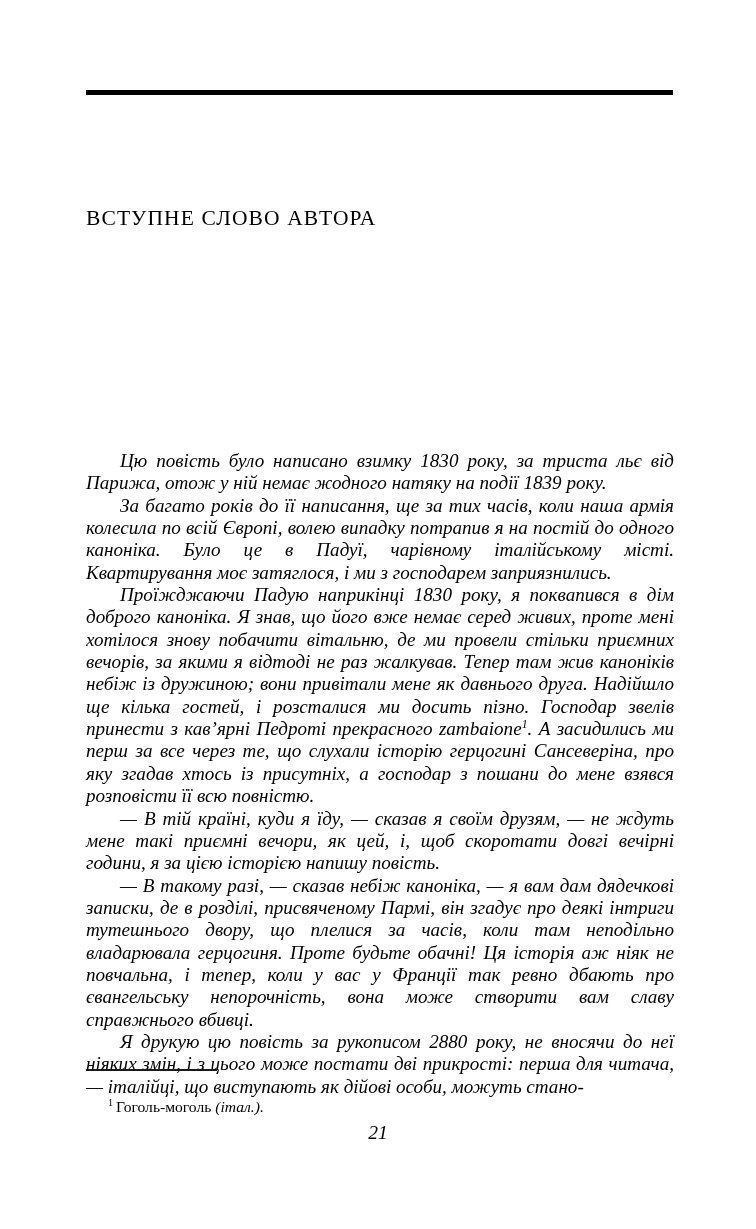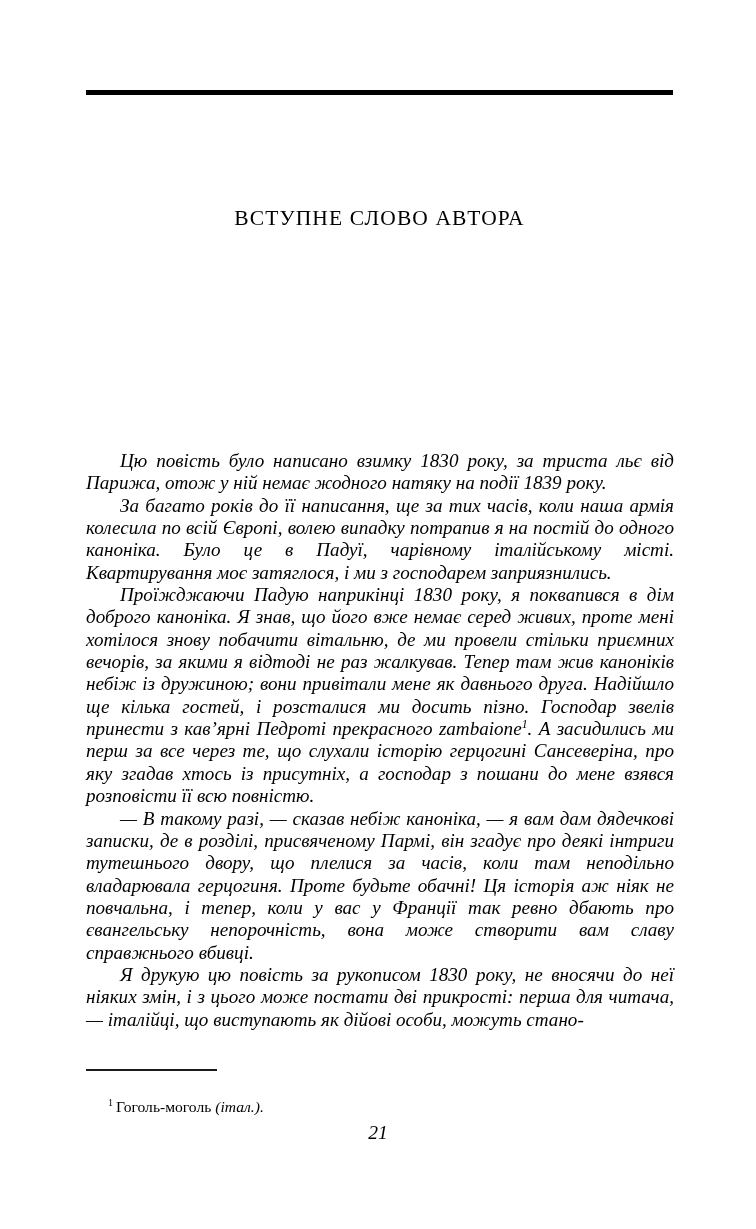--- a/index.html
+++ b/index.html
@@ -31,21 +31,20 @@
     height: 5px;
     background: #000000;
   }
 
   
   .chapter-title {
     position: absolute;
     left: 86px;
     top: 193px;
     width: 587px;
-    text-align: center;
     font-size: 21.5px;
     line-height: 1.1;
     letter-spacing: 1.1px;
     font-weight: 400;
     font-style: normal;
     white-space: nowrap;
   }
 
   
   .body-block {
@@ -126,24 +125,25 @@
   <h1 class="chapter-title">ВСТУПНЕ СЛОВО АВТОРА</h1>
 
   <div class="body-block">
 
     <p><span>Цю повість було написано взимку 1830 року, за триста льє від Парижа, отож у ній немає жодного натяку на події 1839 року.</span></p>
 
     <p><span>За багато років до її написання, ще за тих часів, коли наша армія колесила по всій Європі, волею випадку потрапив я на постій до одного каноніка. Було це в Падуї, чарівному італійському місті. Квартирування моє затяглося, і ми з господарем заприязнились.</span></p>
 
     <p><span>Проїжджаючи Падую наприкінці 1830 року, я поквапився в дім доброго каноніка. Я знав, що його вже немає серед живих, проте мені хотілося знову побачити вітальню, де ми провели стільки приємних вечорів, за якими я відтоді не раз жалкував. Тепер там жив каноніків небіж із дружиною; вони привітали мене як давнього друга. Надійшло ще кілька гостей, і розсталися ми досить пізно. Господар звелів принести з кав’ярні Педроті прекрасного </span><span>zambaione</span><sup class="fn-ref">1</sup><span>. А засидились ми перш за все через те, що слухали історію герцогині Сансеверіна, про яку згадав хтось із присутніх, а господар з пошани до мене взявся розповісти її всю повністю.</span></p>
 
+    <p><span>— В тій країні, куди я їду, — сказав я своїм друзям, — не ждуть мене такі приємні вечори, як цей, і, щоб скоротати довгі вечірні години, я за цією історією напишу повість.</span></p>
 
     <p><span>— В такому разі, — сказав небіж каноніка, — я вам дам дядечкові записки, де в розділі, присвяченому Пармі, він згадує про деякі інтриги тутешнього двору, що плелися за часів, коли там неподільно владарювала герцогиня. Проте будьте обачні! Ця історія аж ніяк не повчальна, і тепер, коли у вас у Франції так ревно дбають про євангельську непорочність, вона може створити вам славу справжнього вбивці.</span></p>
 
-    <p><span>Я друкую цю повість за рукописом 1830 року, не вносячи до неї ніяких змін, і з цього може постати дві прикрості: перша для читача, — італійці, що виступають як дійові особи, можуть стано-</span></p>
+    <p><span>Я друкую цю повість за рукописом 2880 року, не вносячи до неї ніяких змін, і з цього може постати дві прикрості: перша для читача, — італійці, що виступають як дійові особи, можуть стано-</span></p>
 
   </div>
 
   <div class="footnote-rule"></div>
 
   <div class="footnote">
     <sup class="fn-marker">1</sup><span>Гоголь-моголь</span>&nbsp;<span class="lang-note">(італ.).</span>
   </div>
 
   <div class="folio">21</div>

